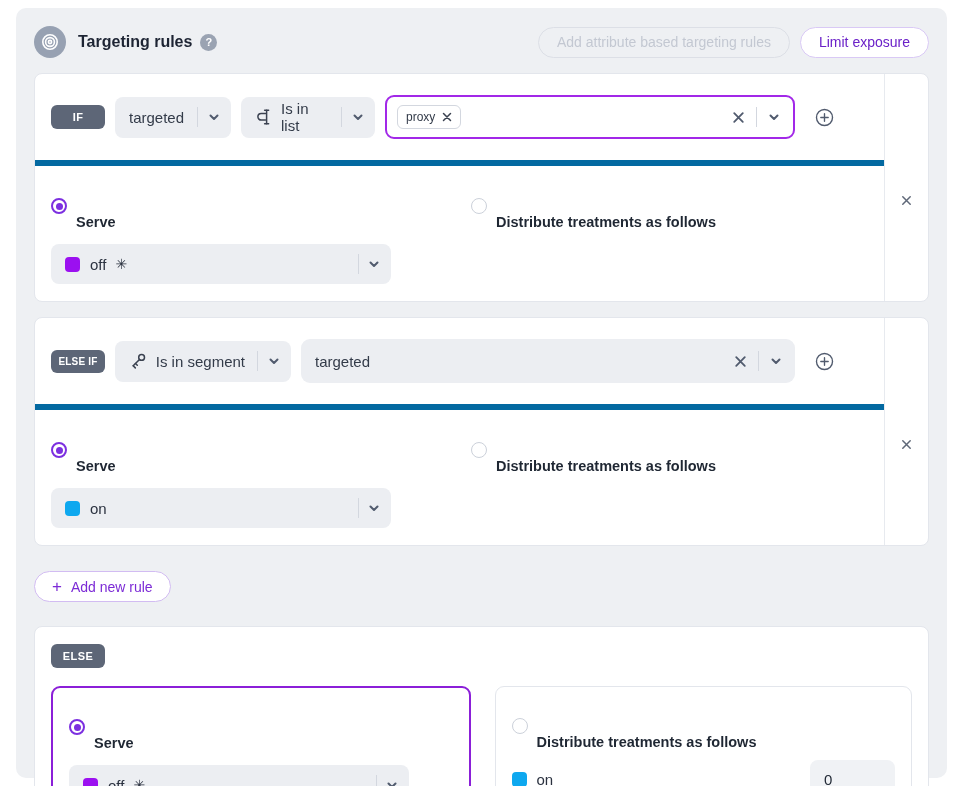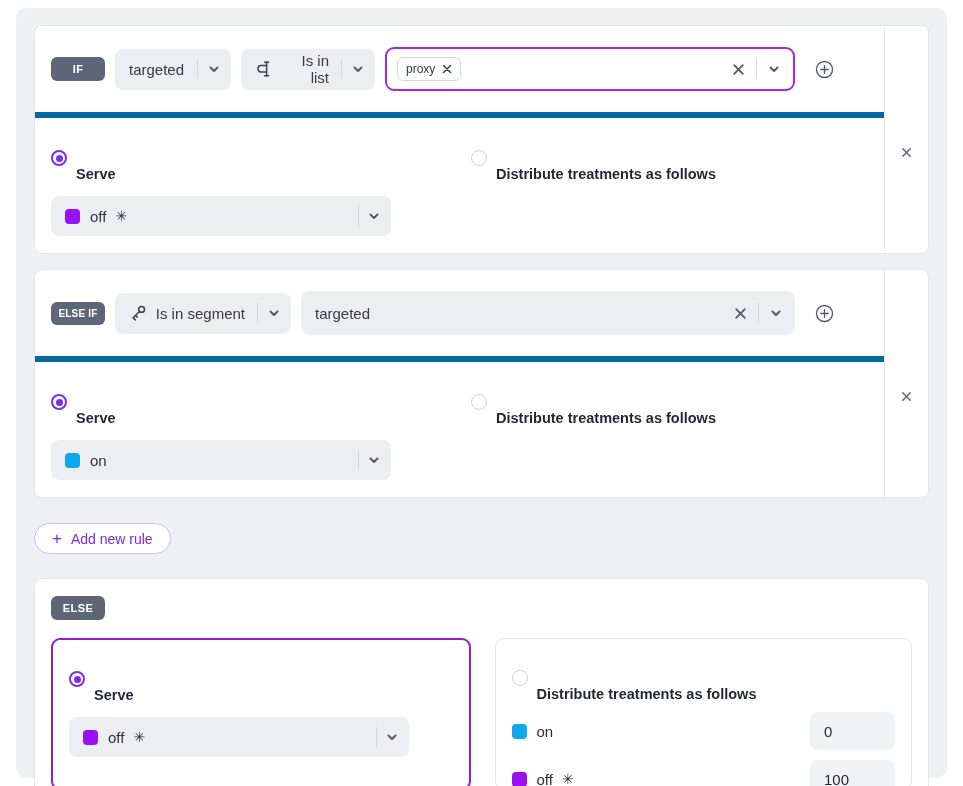--- a/index.html
+++ b/index.html
@@ -65,20 +65,36 @@
   .dist-row .row-label { display:flex; align-items:center; flex:1; }
   .pct-input { width:85px; height:38px; background:#f0f2f5; border:none; border-radius:8px; font-size:15px; color:#1f2733; padding:0 0 0 14px; font-family:inherit; }
   .close-x { color:#5f6878; }
 </style>
 </head>
 <body>
 
 <div class="page">
   <div class="panel">
 
+    <div class="header-row">
+      <div class="brand-circle">
+        <svg width="22" height="22" viewBox="0 0 22 22">
+            <g fill="none" stroke="#ffffff" stroke-width="1.6">
+              <circle cx="11" cy="11" r="7.2"></circle>
+              <circle cx="11" cy="11" r="4.4"></circle>
+              <circle cx="11" cy="11" r="1.6"></circle>
+            </g>
+          </svg>
+      </div>
+      <div class="page-title">Targeting rules</div>
+      <div class="help-circle">?</div>
+      <div class="header-spacer"></div>
+      <button class="pill-btn pill-disabled">Add attribute based targeting rules</button>
+      <button class="pill-btn pill-purple">Limit exposure</button>
+    </div>
 
     <div class="rule-card">
       <div class="rule-main">
         <div class="cond-row">
           <div class="kw-badge">IF</div>
           <div class="select" style="width:116px;">
             <span class="sel-label" style="flex:1;">targeted</span>
             <span class="sel-divider"></span>
             <span style="display:flex;">
                 <svg width="14" height="14" viewBox="0 0 14 14">
@@ -88,21 +104,21 @@
           </div>
           <div class="select" style="width:134px;">
             <span class="sel-icon">
               <svg width="18" height="18" viewBox="0 0 18 18" fill="none" stroke="#3a4150" stroke-width="1.5" stroke-linecap="round">
                   <path d="M10.5 5.5 H6.2 a3.3 3.3 0 0 0 0 6.6 h4.3"></path>
                   <path d="M9.6 2.2 h4"></path>
                   <path d="M9.6 15.8 h4"></path>
                   <path d="M11.6 2.2 V15.8"></path>
                 </svg>
             </span>
-            <span class="sel-label" style="flex:1;text-align:right;">Is in list</span>
+            <span class="sel-label" style="flex:1;">Is in list</span>
             <span class="sel-divider"></span>
             <span style="display:flex;">
                 <svg width="14" height="14" viewBox="0 0 14 14">
                   <polyline points="3.5,5.5 7,9 10.5,5.5" fill="none" stroke="#515b6e" stroke-width="2" stroke-linecap="round" stroke-linejoin="round"></polyline>
                 </svg>
               </span>
           </div>
           <div class="value-input focused">
             <span class="chip">
               <span>proxy</span>

